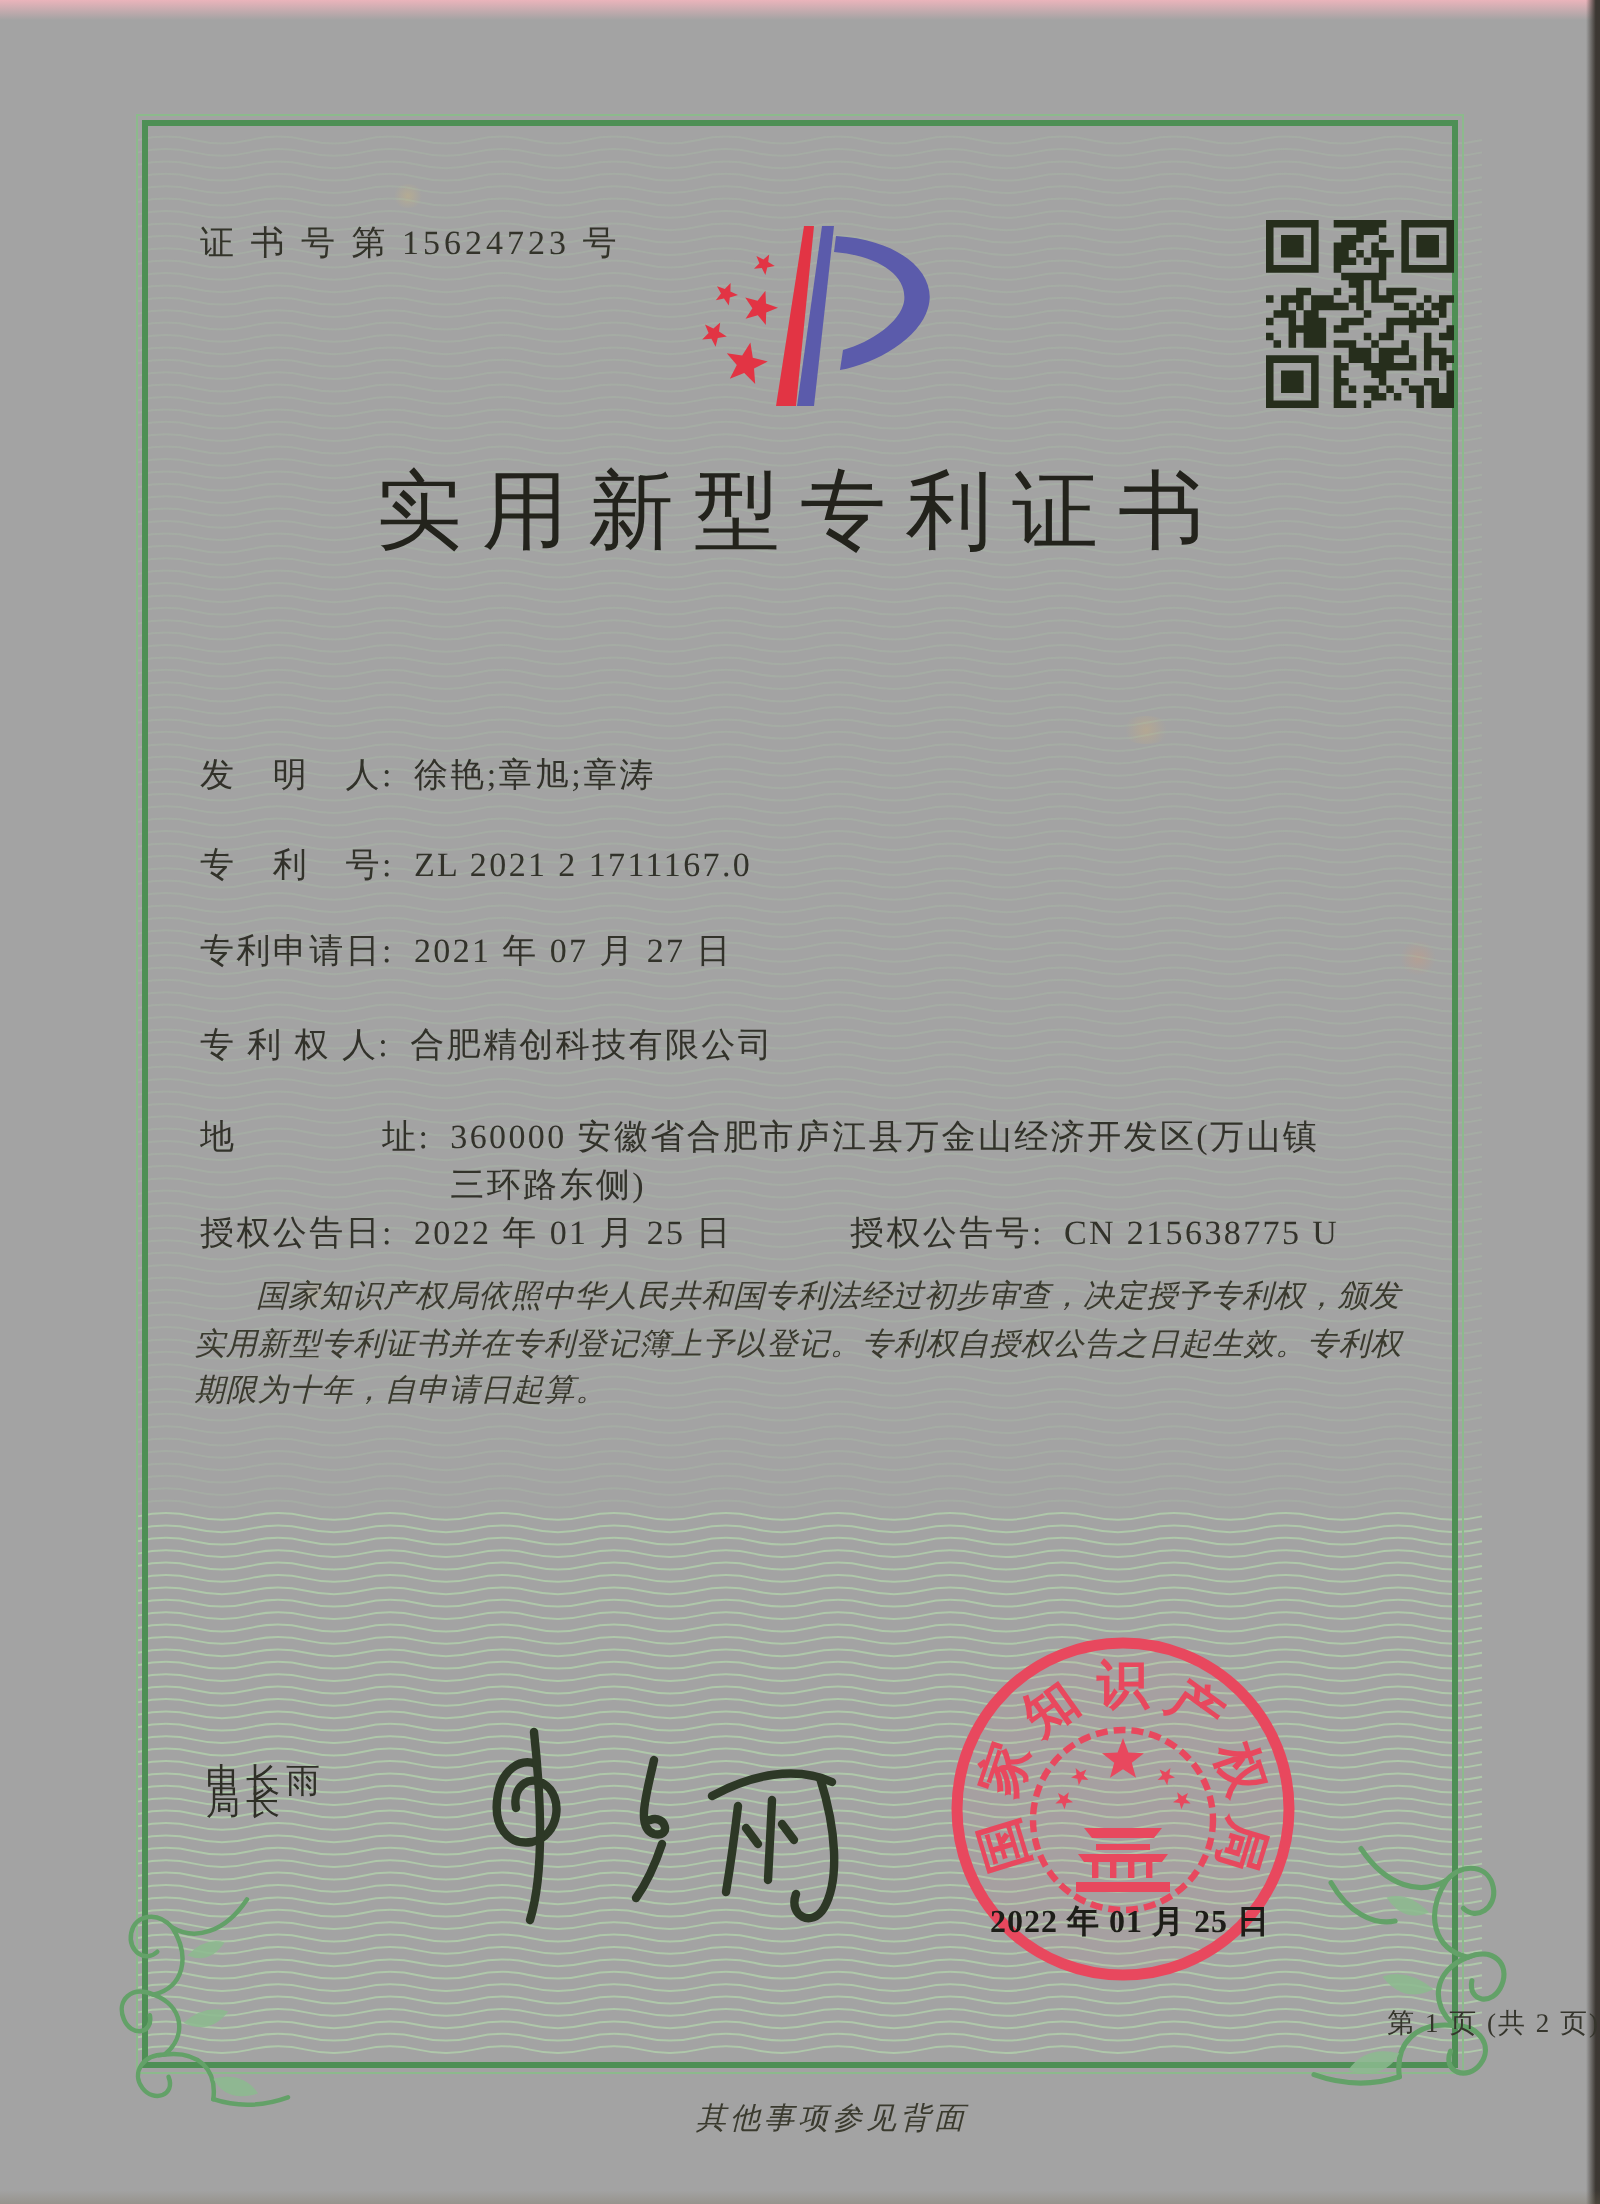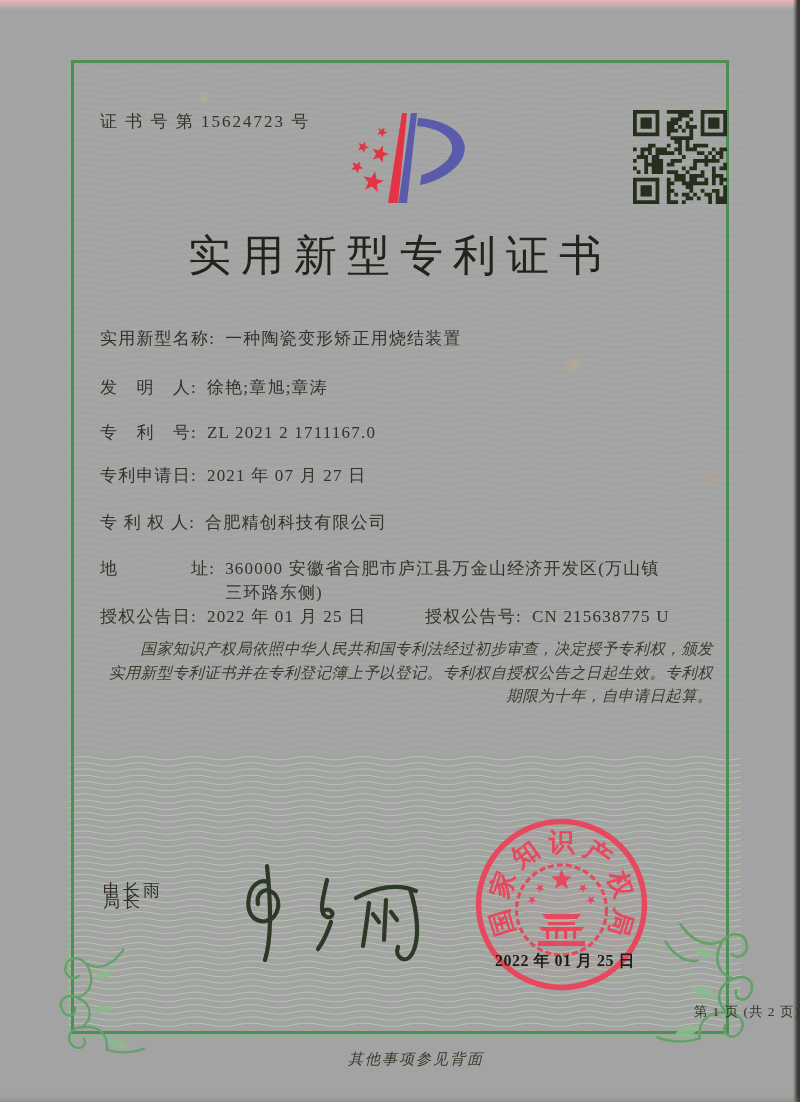--- a/index.html
+++ b/index.html
@@ -15,21 +15,21 @@
   .frame-outer{left:68px;top:57px;width:662px;height:978px;border:1px solid #8cba8c;}
   .frame-inner{position:absolute;left:2px;top:2px;right:2px;bottom:2px;border:3px solid #4e8f55;}
   
   .certno{left:100px;top:110px;font-size:17px;letter-spacing:2px;color:#33332a;}
   .title{left:0;top:227px;width:100%;text-align:center;font-size:43px;letter-spacing:10px;color:#23231c;font-weight:500;}
   .row{left:100px;font-size:17px;letter-spacing:1.2px;color:#32322a;white-space:nowrap;}
   .row .val{margin-left:10px;}
   .row-addr .val{display:inline-block;width:438px;white-space:normal;vertical-align:top;line-height:24px;}
   .pair2{position:absolute;left:325px;top:0;white-space:nowrap;}
   .legal{left:97px;top:637px;width:616px;font-size:15.5px;line-height:23.5px;color:#3a3a2e;
-         font-style:italic;letter-spacing:0.4px;text-align:right;}
+         font-style:italic;letter-spacing:0.4px;}
   .legal p{margin:0;text-indent:2em;}
   .signer{left:103px;font-size:17px;letter-spacing:3px;color:#2f2f27;}
   .sealdate{left:490px;top:951px;width:150px;text-align:center;font-size:16px;letter-spacing:0.5px;color:#1d1d18;font-weight:bold;}
   .pageinfo{left:0;top:1003px;width:100%;text-align:right;font-size:13.5px;color:#35352c;letter-spacing:1px;}
   .backnote{left:16px;top:1050px;width:100%;text-align:center;font-size:15px;font-style:italic;letter-spacing:2px;color:#3a3a2e;}
   svg{display:block;overflow:visible;}
 </style>
 </head>
 <body>
 
@@ -249,23 +249,20 @@
         <polygon points="43.2,63.2 44.4,70.9 51.9,72.7 45.0,76.3 45.6,84.0 40.1,78.5 32.9,81.4 36.4,74.5 31.4,68.6 39.1,69.8" fill="#e23444"></polygon>
       </g>
   </svg>
 
   <svg class="abs" style="left:633px;top:110px;" width="94" height="94" viewBox="0 0 94 94">
     <path id="qr-modules" fill="#262e1c" fill-rule="evenodd" d="M33.84 0.00h3.76v3.76h-3.76zM37.60 0.00h3.76v3.76h-3.76zM41.36 0.00h3.76v3.76h-3.76zM45.12 0.00h3.76v3.76h-3.76zM48.88 0.00h3.76v3.76h-3.76zM52.64 0.00h3.76v3.76h-3.76zM56.40 0.00h3.76v3.76h-3.76zM45.12 3.76h3.76v3.76h-3.76zM48.88 3.76h3.76v3.76h-3.76zM52.64 3.76h3.76v3.76h-3.76zM37.60 7.52h3.76v3.76h-3.76zM41.36 7.52h3.76v3.76h-3.76zM45.12 7.52h3.76v3.76h-3.76zM56.40 7.52h3.76v3.76h-3.76zM33.84 11.28h3.76v3.76h-3.76zM37.60 11.28h3.76v3.76h-3.76zM41.36 11.28h3.76v3.76h-3.76zM52.64 11.28h3.76v3.76h-3.76zM33.84 15.04h3.76v3.76h-3.76zM37.60 15.04h3.76v3.76h-3.76zM45.12 15.04h3.76v3.76h-3.76zM52.64 15.04h3.76v3.76h-3.76zM56.40 15.04h3.76v3.76h-3.76zM60.16 15.04h3.76v3.76h-3.76zM33.84 18.80h3.76v3.76h-3.76zM37.60 18.80h3.76v3.76h-3.76zM41.36 18.80h3.76v3.76h-3.76zM48.88 18.80h3.76v3.76h-3.76zM56.40 18.80h3.76v3.76h-3.76zM33.84 22.56h3.76v3.76h-3.76zM56.40 22.56h3.76v3.76h-3.76zM37.60 26.32h3.76v3.76h-3.76zM41.36 26.32h3.76v3.76h-3.76zM45.12 26.32h3.76v3.76h-3.76zM48.88 26.32h3.76v3.76h-3.76zM52.64 26.32h3.76v3.76h-3.76zM56.40 26.32h3.76v3.76h-3.76zM41.36 30.08h3.76v3.76h-3.76zM45.12 30.08h3.76v3.76h-3.76zM52.64 30.08h3.76v3.76h-3.76zM15.04 33.84h3.76v3.76h-3.76zM18.80 33.84h3.76v3.76h-3.76zM33.84 33.84h3.76v3.76h-3.76zM45.12 33.84h3.76v3.76h-3.76zM52.64 33.84h3.76v3.76h-3.76zM60.16 33.84h3.76v3.76h-3.76zM63.92 33.84h3.76v3.76h-3.76zM67.68 33.84h3.76v3.76h-3.76zM71.44 33.84h3.76v3.76h-3.76zM0.00 37.60h3.76v3.76h-3.76zM7.52 37.60h3.76v3.76h-3.76zM11.28 37.60h3.76v3.76h-3.76zM15.04 37.60h3.76v3.76h-3.76zM22.56 37.60h3.76v3.76h-3.76zM26.32 37.60h3.76v3.76h-3.76zM30.08 37.60h3.76v3.76h-3.76zM41.36 37.60h3.76v3.76h-3.76zM45.12 37.60h3.76v3.76h-3.76zM52.64 37.60h3.76v3.76h-3.76zM56.40 37.60h3.76v3.76h-3.76zM60.16 37.60h3.76v3.76h-3.76zM78.96 37.60h3.76v3.76h-3.76zM86.48 37.60h3.76v3.76h-3.76zM90.24 37.60h3.76v3.76h-3.76zM7.52 41.36h3.76v3.76h-3.76zM15.04 41.36h3.76v3.76h-3.76zM22.56 41.36h3.76v3.76h-3.76zM26.32 41.36h3.76v3.76h-3.76zM30.08 41.36h3.76v3.76h-3.76zM33.84 41.36h3.76v3.76h-3.76zM37.60 41.36h3.76v3.76h-3.76zM45.12 41.36h3.76v3.76h-3.76zM63.92 41.36h3.76v3.76h-3.76zM67.68 41.36h3.76v3.76h-3.76zM75.20 41.36h3.76v3.76h-3.76zM82.72 41.36h3.76v3.76h-3.76zM86.48 41.36h3.76v3.76h-3.76zM3.76 45.12h3.76v3.76h-3.76zM7.52 45.12h3.76v3.76h-3.76zM11.28 45.12h3.76v3.76h-3.76zM18.80 45.12h3.76v3.76h-3.76zM22.56 45.12h3.76v3.76h-3.76zM48.88 45.12h3.76v3.76h-3.76zM71.44 45.12h3.76v3.76h-3.76zM78.96 45.12h3.76v3.76h-3.76zM86.48 45.12h3.76v3.76h-3.76zM0.00 48.88h3.76v3.76h-3.76zM11.28 48.88h3.76v3.76h-3.76zM18.80 48.88h3.76v3.76h-3.76zM22.56 48.88h3.76v3.76h-3.76zM26.32 48.88h3.76v3.76h-3.76zM37.60 48.88h3.76v3.76h-3.76zM41.36 48.88h3.76v3.76h-3.76zM45.12 48.88h3.76v3.76h-3.76zM60.16 48.88h3.76v3.76h-3.76zM63.92 48.88h3.76v3.76h-3.76zM67.68 48.88h3.76v3.76h-3.76zM71.44 48.88h3.76v3.76h-3.76zM75.20 48.88h3.76v3.76h-3.76zM78.96 48.88h3.76v3.76h-3.76zM82.72 48.88h3.76v3.76h-3.76zM11.28 52.64h3.76v3.76h-3.76zM15.04 52.64h3.76v3.76h-3.76zM18.80 52.64h3.76v3.76h-3.76zM22.56 52.64h3.76v3.76h-3.76zM26.32 52.64h3.76v3.76h-3.76zM33.84 52.64h3.76v3.76h-3.76zM37.60 52.64h3.76v3.76h-3.76zM60.16 52.64h3.76v3.76h-3.76zM71.44 52.64h3.76v3.76h-3.76zM90.24 52.64h3.76v3.76h-3.76zM0.00 56.40h3.76v3.76h-3.76zM11.28 56.40h3.76v3.76h-3.76zM18.80 56.40h3.76v3.76h-3.76zM22.56 56.40h3.76v3.76h-3.76zM26.32 56.40h3.76v3.76h-3.76zM48.88 56.40h3.76v3.76h-3.76zM56.40 56.40h3.76v3.76h-3.76zM60.16 56.40h3.76v3.76h-3.76zM78.96 56.40h3.76v3.76h-3.76zM86.48 56.40h3.76v3.76h-3.76zM90.24 56.40h3.76v3.76h-3.76zM3.76 60.16h3.76v3.76h-3.76zM11.28 60.16h3.76v3.76h-3.76zM18.80 60.16h3.76v3.76h-3.76zM22.56 60.16h3.76v3.76h-3.76zM26.32 60.16h3.76v3.76h-3.76zM33.84 60.16h3.76v3.76h-3.76zM37.60 60.16h3.76v3.76h-3.76zM41.36 60.16h3.76v3.76h-3.76zM52.64 60.16h3.76v3.76h-3.76zM67.68 60.16h3.76v3.76h-3.76zM78.96 60.16h3.76v3.76h-3.76zM41.36 63.92h3.76v3.76h-3.76zM45.12 63.92h3.76v3.76h-3.76zM48.88 63.92h3.76v3.76h-3.76zM56.40 63.92h3.76v3.76h-3.76zM60.16 63.92h3.76v3.76h-3.76zM63.92 63.92h3.76v3.76h-3.76zM67.68 63.92h3.76v3.76h-3.76zM78.96 63.92h3.76v3.76h-3.76zM82.72 63.92h3.76v3.76h-3.76zM86.48 63.92h3.76v3.76h-3.76zM33.84 67.68h3.76v3.76h-3.76zM41.36 67.68h3.76v3.76h-3.76zM45.12 67.68h3.76v3.76h-3.76zM48.88 67.68h3.76v3.76h-3.76zM56.40 67.68h3.76v3.76h-3.76zM60.16 67.68h3.76v3.76h-3.76zM71.44 67.68h3.76v3.76h-3.76zM78.96 67.68h3.76v3.76h-3.76zM86.48 67.68h3.76v3.76h-3.76zM90.24 67.68h3.76v3.76h-3.76zM33.84 71.44h3.76v3.76h-3.76zM37.60 71.44h3.76v3.76h-3.76zM48.88 71.44h3.76v3.76h-3.76zM52.64 71.44h3.76v3.76h-3.76zM56.40 71.44h3.76v3.76h-3.76zM60.16 71.44h3.76v3.76h-3.76zM63.92 71.44h3.76v3.76h-3.76zM67.68 71.44h3.76v3.76h-3.76zM71.44 71.44h3.76v3.76h-3.76zM78.96 71.44h3.76v3.76h-3.76zM86.48 71.44h3.76v3.76h-3.76zM33.84 75.20h3.76v3.76h-3.76zM52.64 75.20h3.76v3.76h-3.76zM56.40 75.20h3.76v3.76h-3.76zM90.24 75.20h3.76v3.76h-3.76zM33.84 78.96h3.76v3.76h-3.76zM37.60 78.96h3.76v3.76h-3.76zM56.40 78.96h3.76v3.76h-3.76zM67.68 78.96h3.76v3.76h-3.76zM78.96 78.96h3.76v3.76h-3.76zM82.72 78.96h3.76v3.76h-3.76zM90.24 78.96h3.76v3.76h-3.76zM33.84 82.72h3.76v3.76h-3.76zM41.36 82.72h3.76v3.76h-3.76zM48.88 82.72h3.76v3.76h-3.76zM52.64 82.72h3.76v3.76h-3.76zM60.16 82.72h3.76v3.76h-3.76zM71.44 82.72h3.76v3.76h-3.76zM75.20 82.72h3.76v3.76h-3.76zM82.72 82.72h3.76v3.76h-3.76zM90.24 82.72h3.76v3.76h-3.76zM33.84 86.48h3.76v3.76h-3.76zM52.64 86.48h3.76v3.76h-3.76zM56.40 86.48h3.76v3.76h-3.76zM63.92 86.48h3.76v3.76h-3.76zM75.20 86.48h3.76v3.76h-3.76zM82.72 86.48h3.76v3.76h-3.76zM86.48 86.48h3.76v3.76h-3.76zM90.24 86.48h3.76v3.76h-3.76zM33.84 90.24h3.76v3.76h-3.76zM37.60 90.24h3.76v3.76h-3.76zM41.36 90.24h3.76v3.76h-3.76zM48.88 90.24h3.76v3.76h-3.76zM75.20 90.24h3.76v3.76h-3.76zM82.72 90.24h3.76v3.76h-3.76zM86.48 90.24h3.76v3.76h-3.76zM90.24 90.24h3.76v3.76h-3.76zM0.00 0.00h26.32v26.32h-26.32zM3.76 3.76h18.80v18.80h-18.80zM7.52 7.52h11.28v11.28h-11.28zM67.68 0.00h26.32v26.32h-26.32zM71.44 3.76h18.80v18.80h-18.80zM75.20 7.52h11.28v11.28h-11.28zM0.00 67.68h26.32v26.32h-26.32zM3.76 71.44h18.80v18.80h-18.80zM7.52 75.20h11.28v11.28h-11.28z"></path>
   </svg>
 
   <div class="abs title">实用新型专利证书</div>
 
-  <div class="abs row" style="top:327px">
-    <span class="lbl">实用新型名称:</span><span class="val">一种陶瓷变形矫正用烧结装置</span>
-  </div>
   <div class="abs row" style="top:376px">
     <span class="lbl">发　明　人:</span><span class="val">徐艳;章旭;章涛</span>
   </div>
   <div class="abs row" style="top:421px">
     <span class="lbl">专　利　号:</span><span class="val">ZL 2021 2 1711167.0</span>
   </div>
   <div class="abs row" style="top:464px">
     <span class="lbl">专利申请日:</span><span class="val">2021 年 07 月 27 日</span>
   </div>
   <div class="abs row" style="top:511px">

